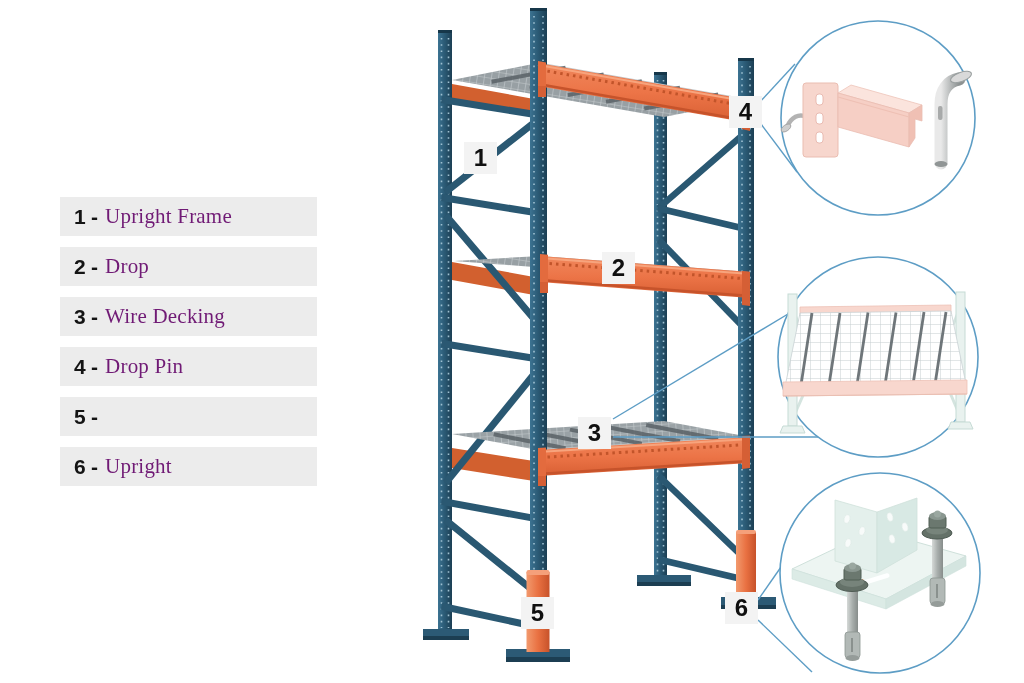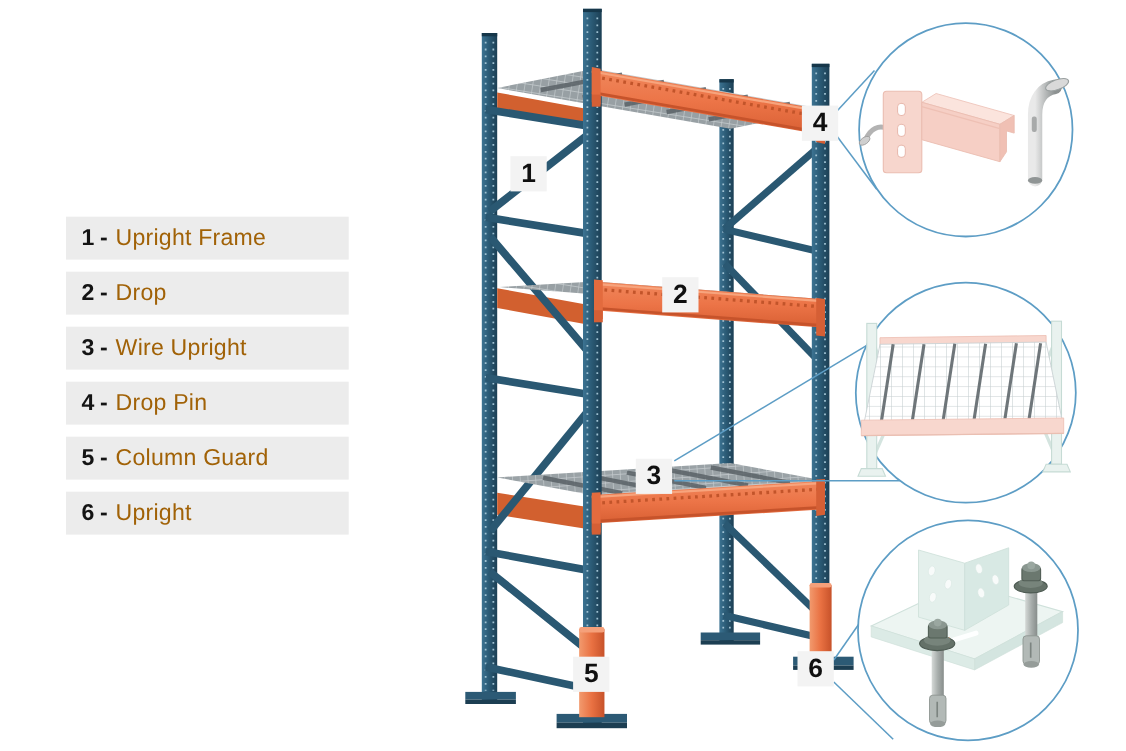--- a/index.html
+++ b/index.html
@@ -6,21 +6,21 @@
   .stage{position:relative;width:1024px;height:683px;background:#ffffff;overflow:hidden;
          font-family:"Liberation Sans",sans-serif;}
   .illustration{position:absolute;left:0;top:0;width:1024px;height:683px;}
   
   .legend{position:absolute;left:60px;top:197px;width:257px;}
   .legend-row{height:39px;margin-bottom:11px;background:#ECECEC;display:flex;
               align-items:center;padding-left:14px;box-sizing:border-box;
               font-size:21px;color:#242424;letter-spacing:.2px;white-space:nowrap;}
   .legend-num{font-weight:700;color:#141414;}
   .legend-sep{font-weight:700;color:#141414;margin:0 7px 0 5px;}
-  .legend-label{font-weight:400;color:#a16207;}
+  .legend-label{font-weight:400;color:#701a75;font-family:Liberation Serif, serif;}
   
   .badge{position:absolute;width:33px;height:32px;background:#F3F3F3;
          display:flex;align-items:center;justify-content:center;
          font-size:24px;font-weight:700;color:#101010;line-height:1;}
   .badge-1{left:464px;top:142px;}
   .badge-2{left:602px;top:252px;}
   .badge-3{left:578px;top:417px;}
   .badge-4{left:729px;top:96px;}
   .badge-5{left:521px;top:597px;}
   .badge-6{left:725px;top:592px;}
@@ -305,31 +305,30 @@
       <span class="legend-label">Upright Frame</span>
     </div>
     <div class="legend-row">
       <span class="legend-num">2</span>
       <span class="legend-sep">-</span>
       <span class="legend-label">Drop</span>
     </div>
     <div class="legend-row">
       <span class="legend-num">3</span>
       <span class="legend-sep">-</span>
-      <span class="legend-label">Wire Upright</span>
+      <span class="legend-label">Wire Decking</span>
     </div>
     <div class="legend-row">
       <span class="legend-num">4</span>
       <span class="legend-sep">-</span>
       <span class="legend-label">Drop Pin</span>
     </div>
     <div class="legend-row">
       <span class="legend-num">5</span>
       <span class="legend-sep">-</span>
-      <span class="legend-label">Column Guard</span>
     </div>
     <div class="legend-row">
       <span class="legend-num">6</span>
       <span class="legend-sep">-</span>
       <span class="legend-label">Upright</span>
     </div>
   </div>
 
   <div class="badge badge-1">1</div>
   <div class="badge badge-2">2</div>

